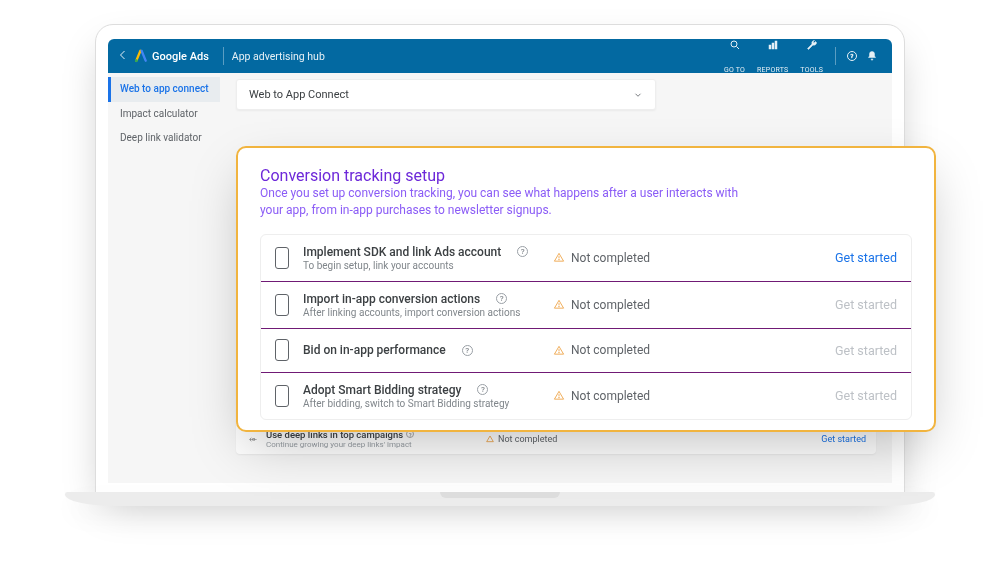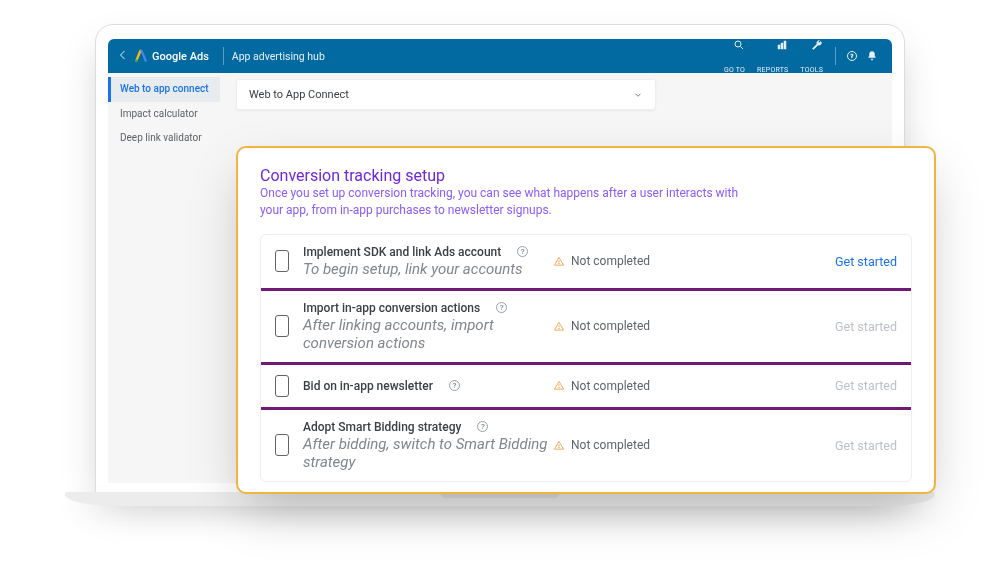--- a/index.html
+++ b/index.html
@@ -64,21 +64,21 @@
   .appbar .back { width: 18px; text-align: center; opacity: .9; }
   .appbar .logo {
     display: inline-flex; align-items: center; gap: 4px;
     margin: 0 6px 0 2px;
   }
   .appbar .logo-tri { width: 14px; height: 14px; }
   .appbar .brand { font-weight: 500; }
   .appbar .divider { width: 1px; height: 18px; background: rgba(255,255,255,.35); margin: 0 8px; }
   .appbar .subtitle { opacity: .9; font-size: 10.5px; }
   .appbar .spacer { flex: 1; }
-  .appbar .tool { display: flex; flex-direction: column; align-items: flex-end; gap: 15px; margin: 0 6px; opacity: .9; }
+  .appbar .tool { display: flex; flex-direction: column; align-items: center; gap: 15px; margin: 0 6px; opacity: .9; }
   .appbar .tool .lbl { font-size: 7px; letter-spacing: .2px; }
   .appbar .ic { width: 12px; height: 12px; stroke: #fff; fill: #fff; }
   .appbar .sep2 { width: 1px; height: 18px; background: rgba(255,255,255,.35); margin: 0 6px; }
 
   
   .body {
     display: flex;
     height: calc(100% - 34px);
     background: #f6f6f6;
   }
@@ -175,21 +175,21 @@
     margin-bottom: 14px;
   }
   .steps {
     border: 1px solid #eee;
     border-radius: 6px;
   }
   .step {
     display: flex;
     align-items: center;
     padding: 10px 14px;
-    border-top: 3px solid #701a75;
+    border-top: 1px solid #701a75;
     min-height: 44px;
   }
   .step:first-child { border-top: none; }
   .step .phone {
     width: 14px; height: 22px;
     border: 1.5px solid #5f6368;
     border-radius: 3px;
     margin-right: 14px;
     position: relative;
     flex-shrink: 0;
@@ -200,21 +200,21 @@
     bottom: -5px; left: 3px;
     width: 6px; height: 2px;
   }
   .step .titles { width: 250px; flex-shrink: 0; }
   .step .stitle {
     font-size: 12px;
     font-weight: 500;
     color: #3c4043;
     display: flex; align-items: center; gap: 16px;
   }
-  .step .ssub { font-size: 15px; color: #80868b; margin-top: 1px; font-style: italic; }
+  .step .ssub { font-size: 10px; color: #80868b; margin-top: 1px; }
   .step .status {
     display: flex; align-items: center; gap: 6px;
     font-size: 12px; color: #5f6368;
     flex: 1;
   }
   .step .cta {
     font-size: 12.5px;
     font-weight: 400;
   }
   .step .cta.active { color: #1a73e8; cursor: pointer; }
@@ -396,21 +396,21 @@
           </svg>
         <span>Not completed</span>
       </div>
       <span class="cta disabled">Get started</span>
     </div>
 
     <div class="step">
       <div class="phone"></div>
       <div class="titles">
         <div class="stitle">
-            <span>Bid on in-app newsletter</span>
+            <span>Bid on in-app performance</span>
             <span class="help">?</span>
           </div>
       </div>
       <div class="status">
         <svg class="warn-tri" viewBox="0 0 24 24">
             <path d="M12 3 L22 20 H2 Z"></path>
             <line x1="12" y1="9" x2="12" y2="14"></line>
             <circle cx="12" cy="17" r="0.6" fill="#e98a15"></circle>
           </svg>
         <span>Not completed</span>

